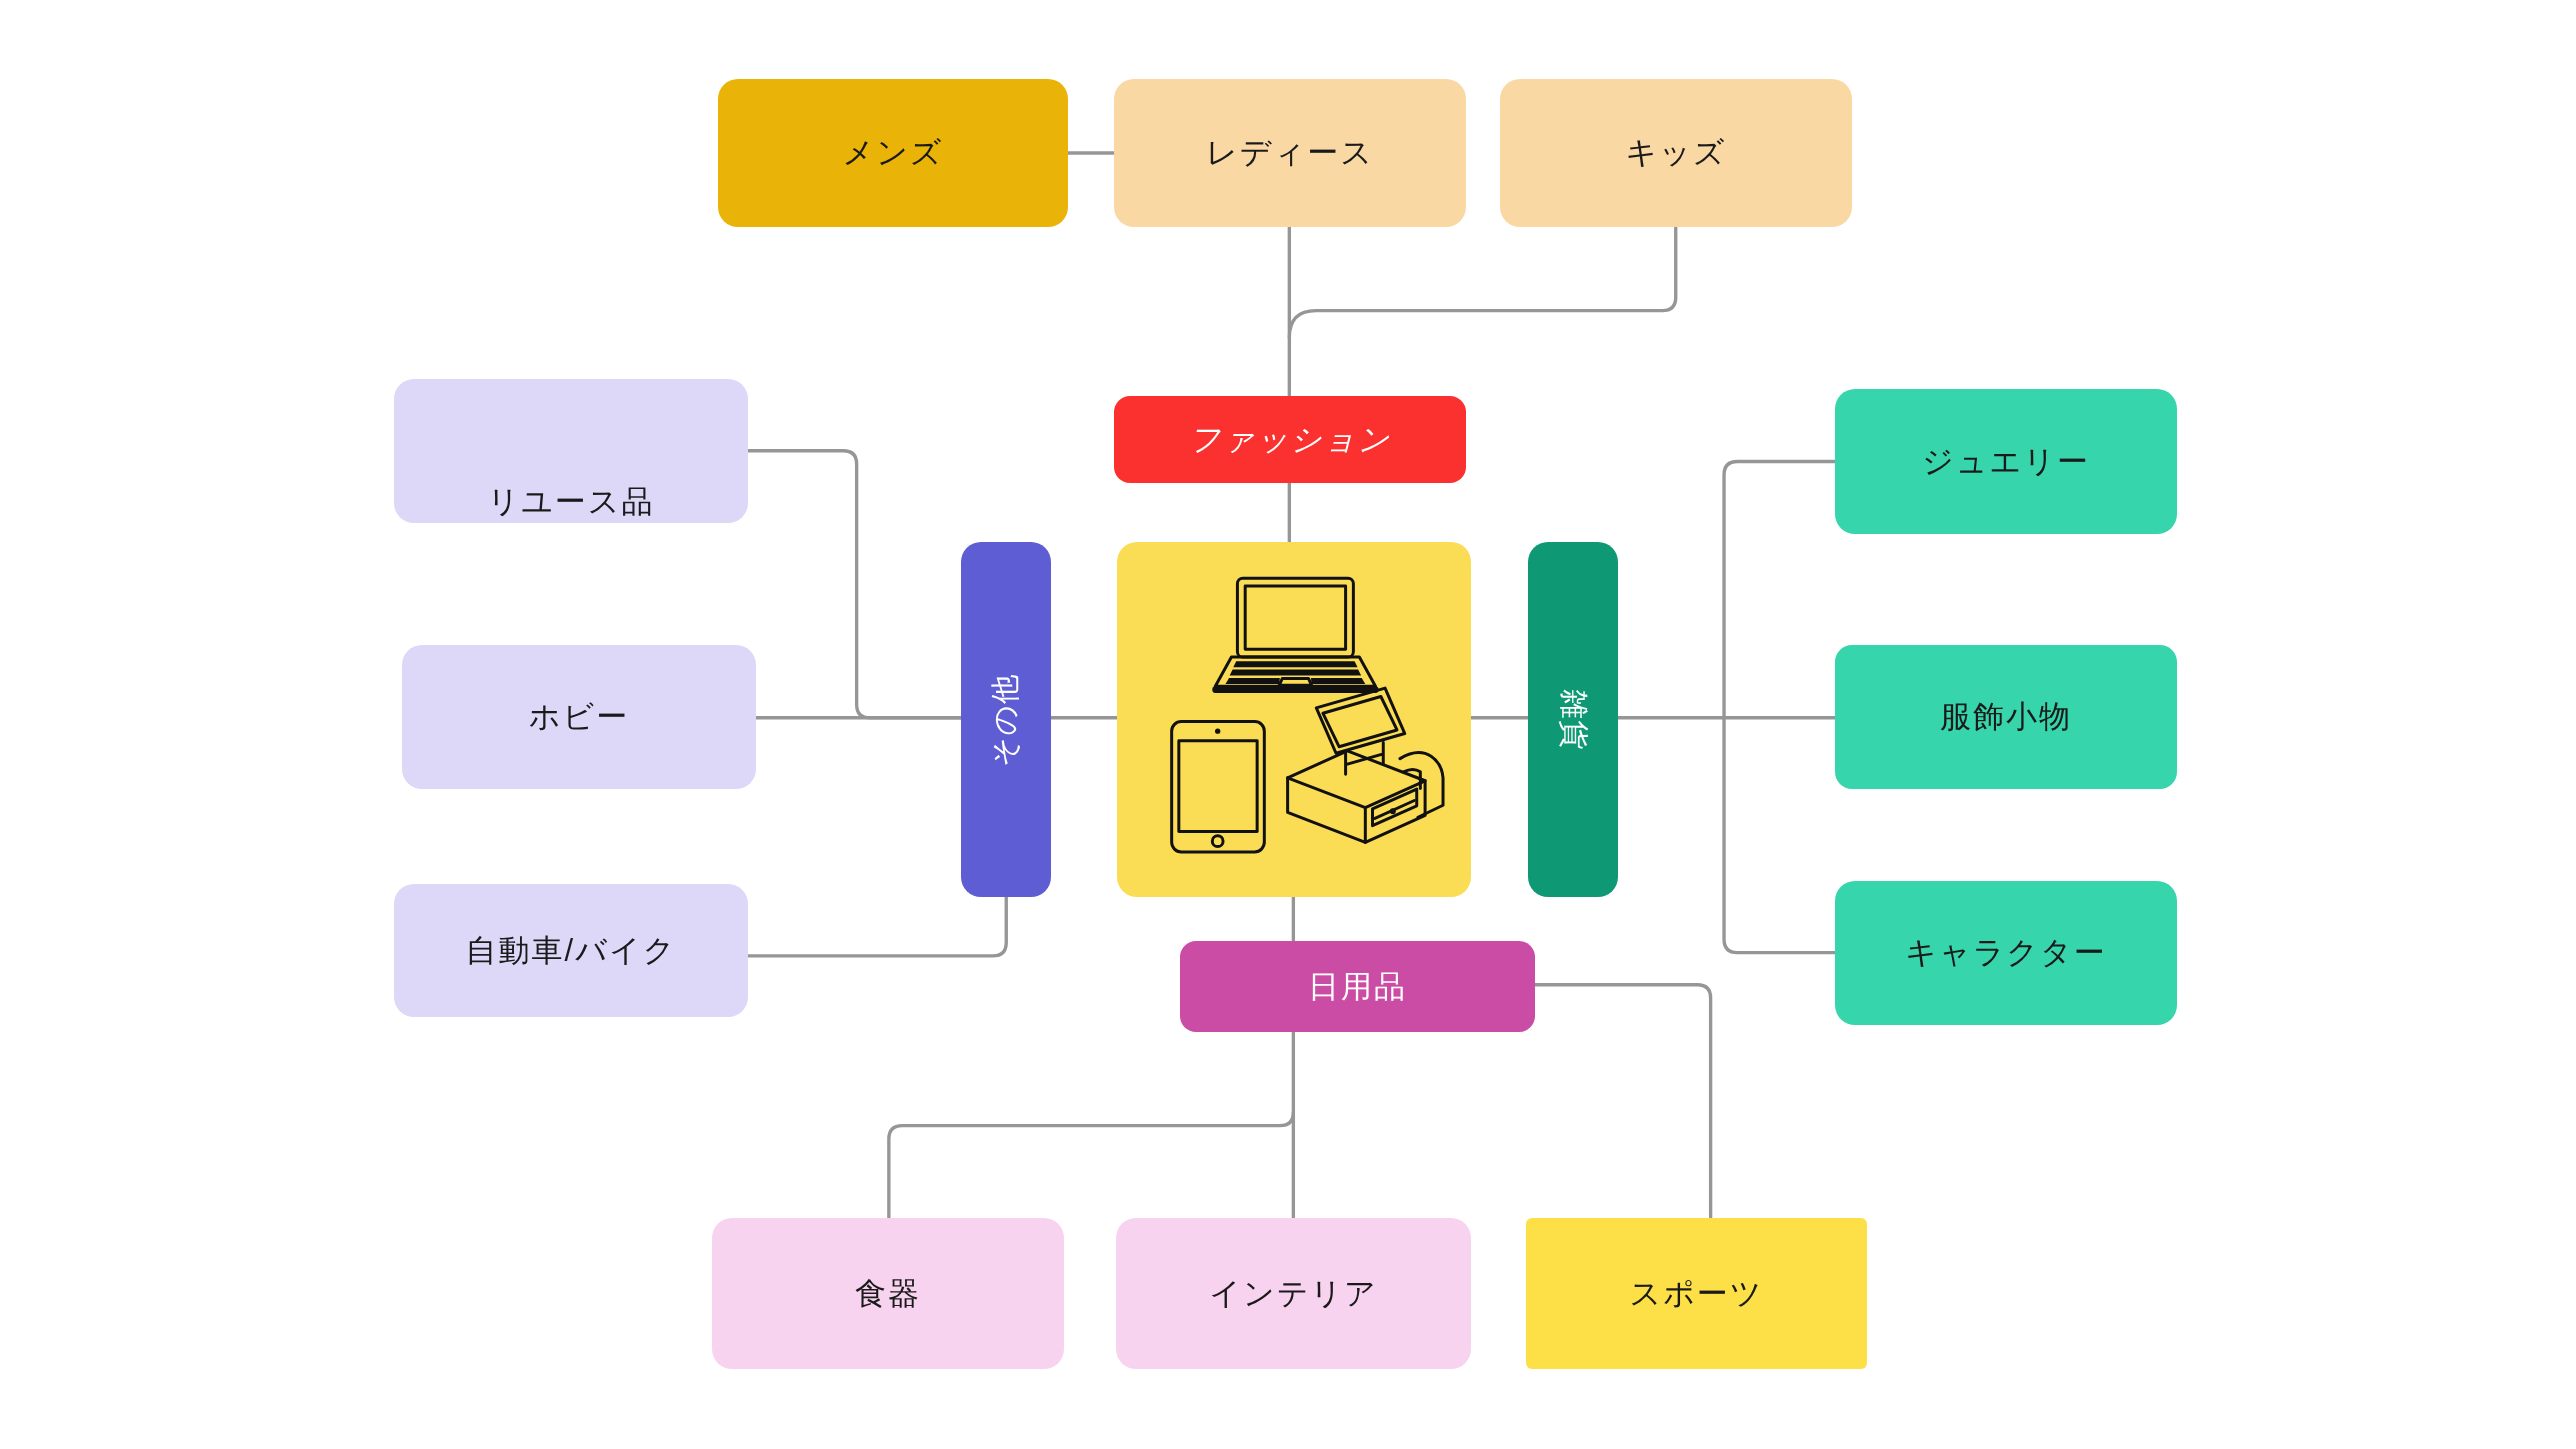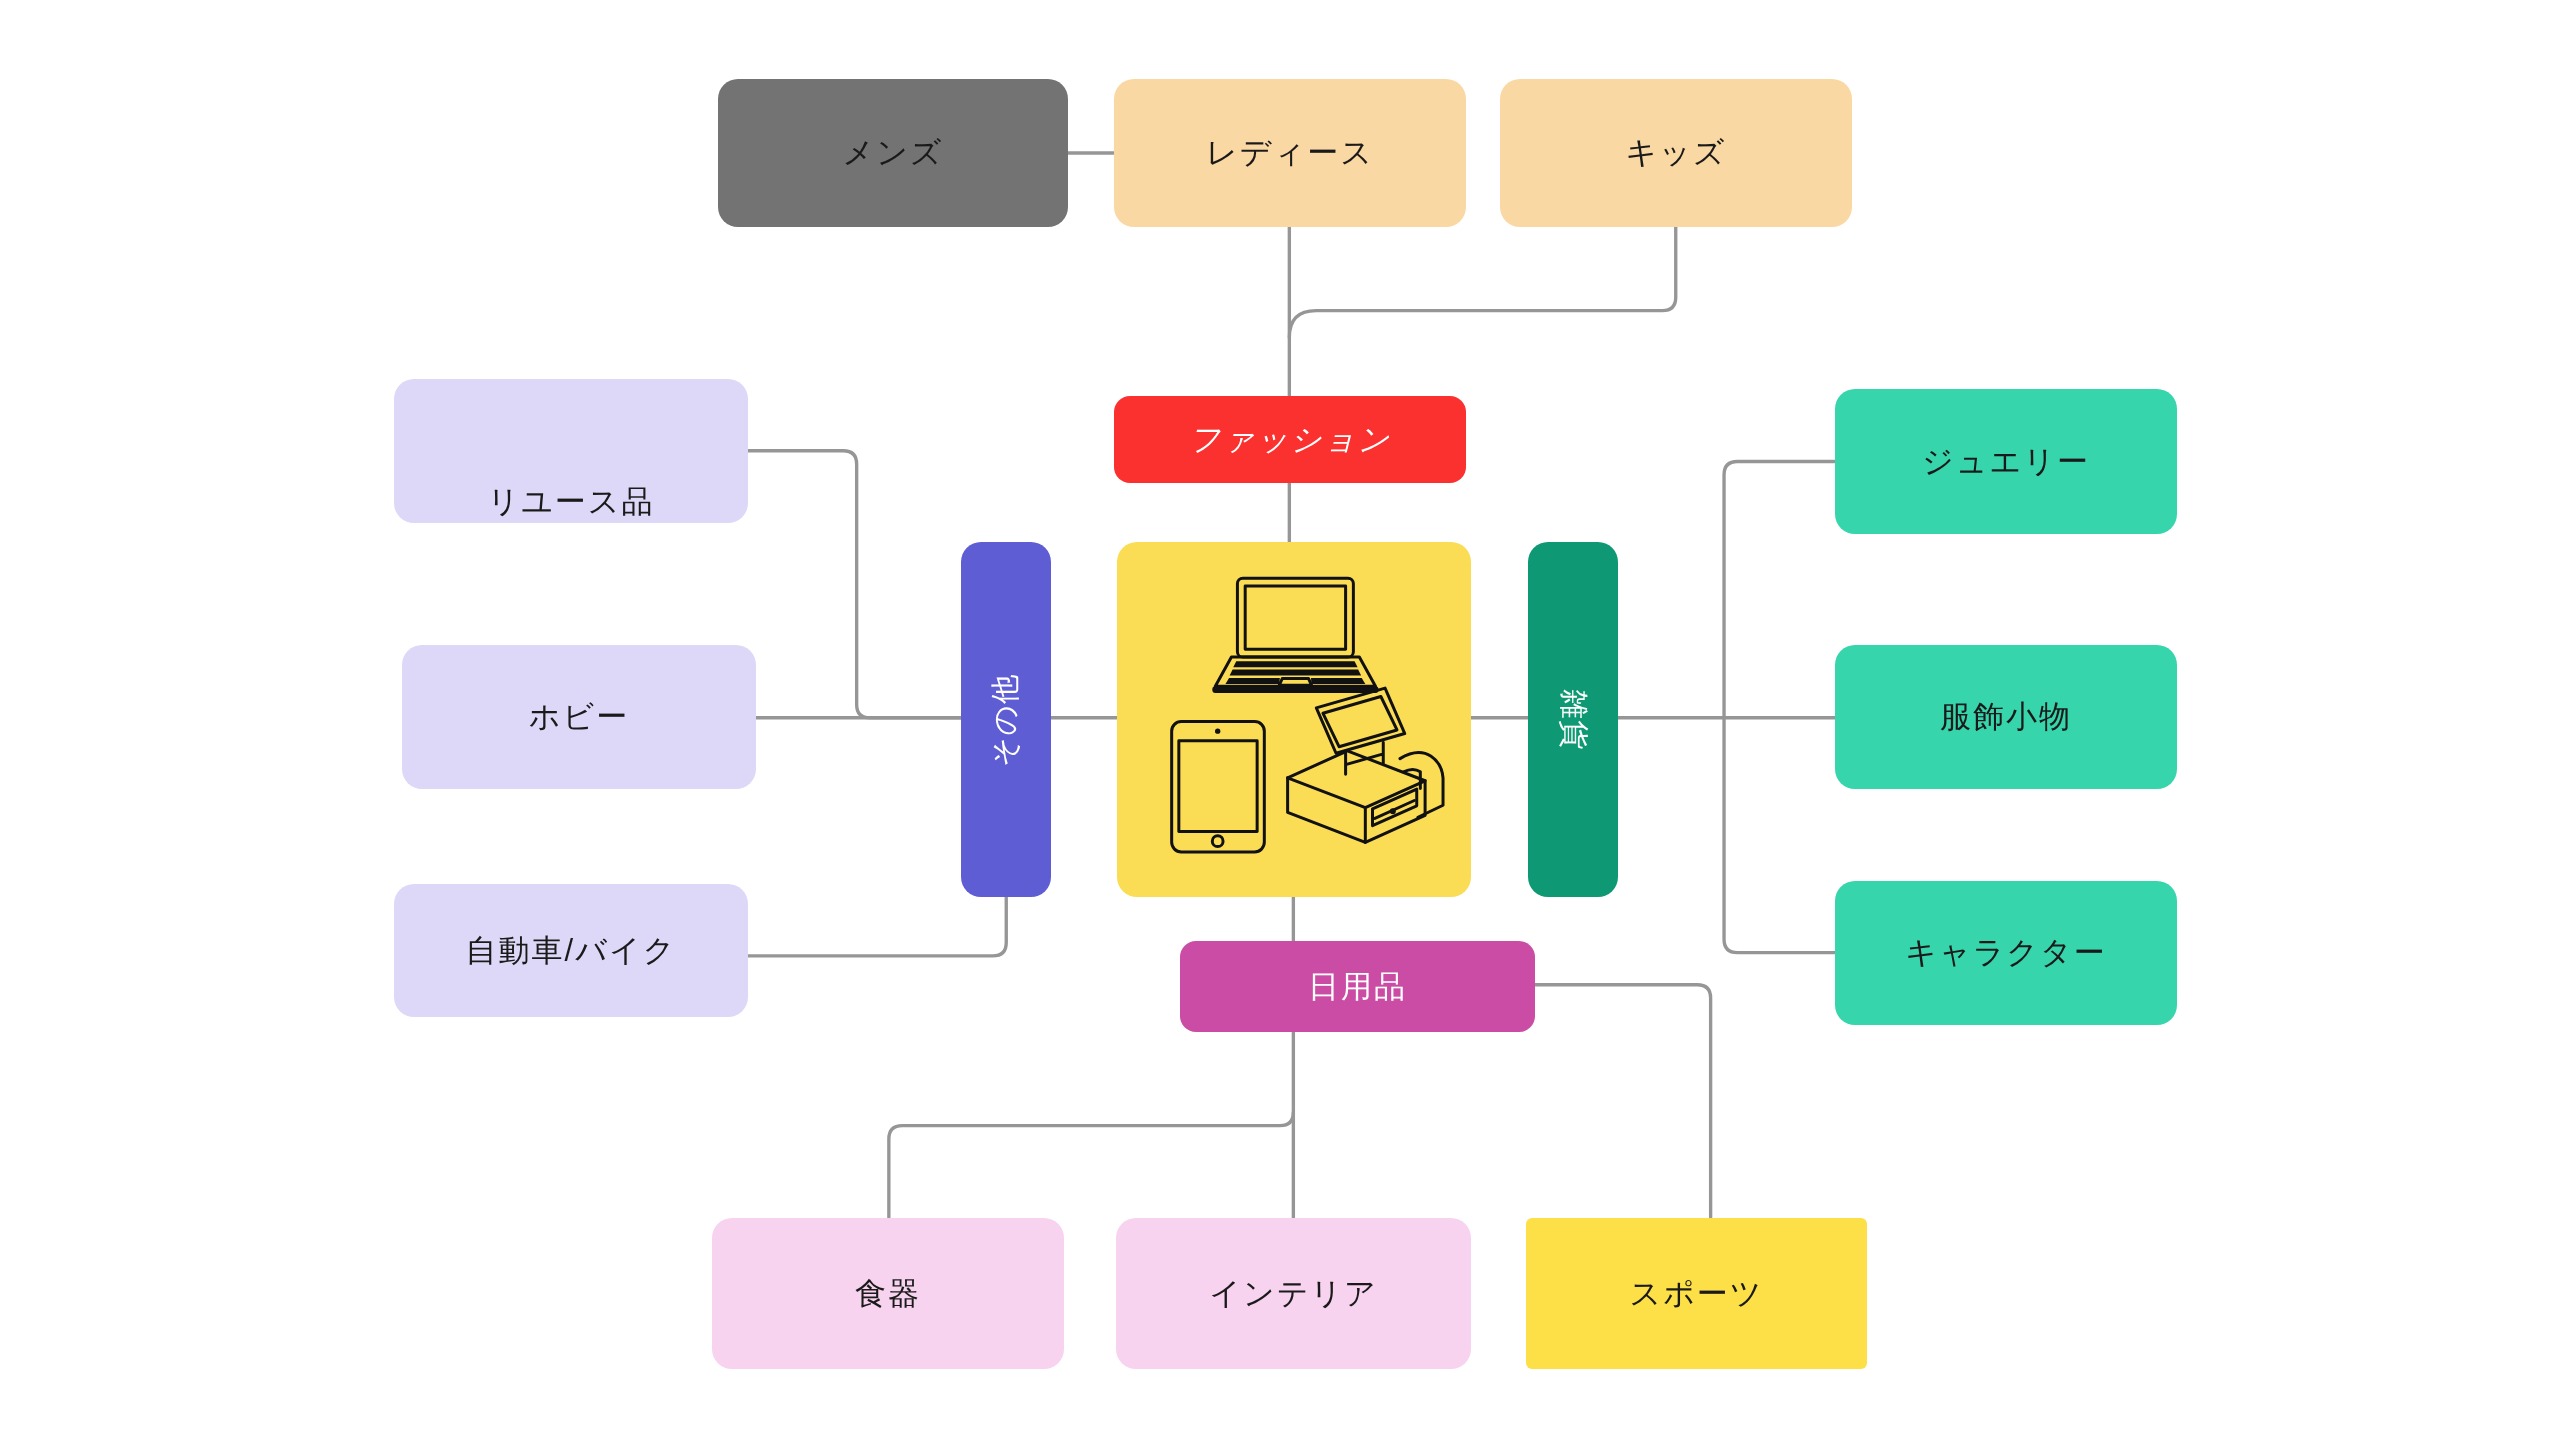--- a/index.html
+++ b/index.html
@@ -25,21 +25,21 @@
   #node-ladies    {left:1114px;top:79px;width:352px;height:148px;}
   #node-kids      {left:1500px;top:79px;width:352px;height:148px;}
   #node-fashion   {left:1114px;top:396px;width:352px;height:87px;}
   #node-reuse     {left:394px;top:379px;width:354px;height:144px;}
   #node-hobby     {left:394px;top:645px;width:354px;height:144px;}
   #node-car       {left:394px;top:884px;width:354px;height:133px;}
   #node-other     {left:961px;top:542px;width:90px;height:355px;}
   #node-center    {left:1117px;top:542px;width:354px;height:355px;}
   #node-zakka     {left:1528px;top:542px;width:90px;height:355px;}
   #node-jewelry   {left:1835px;top:389px;width:342px;height:145px;}
-  #node-accessories{left:1835px;top:645px;width:342px;height:144px;}
+  #node-accessories{left:1835px;top:645px;width:342px;height:144px;border-radius:17px;}
   #node-character {left:1835px;top:881px;width:342px;height:144px;}
   #node-daily     {left:1180px;top:941px;width:355px;height:91px;}
   #node-tableware {left:712px;top:1218px;width:352px;height:151px;}
   #node-interior  {left:1116px;top:1218px;width:355px;height:151px;}
   #node-sports    {left:1526px;top:1218px;width:341px;height:151px;}
   .wire{stroke:#969696;stroke-width:5;fill:none;stroke-linecap:round;}
   .icons{width:315px;height:317px;}
   .ln{stroke:#111111;stroke-width:5;fill:none;stroke-linejoin:round;stroke-linecap:round;}
   .lnf{fill:#111111;stroke:none;}
 </style>
@@ -58,21 +58,21 @@
     <path class="wire" d="M1115 672 H1257 Q1277 672 1277 692 V1050 Q1277 1070 1297 1070 H1440" stroke="#969696"></path>
     <path class="wire" d="M1115 1425 H1480 Q1500 1425 1500 1405 V1337" stroke="#969696"></path>
     <path class="wire" d="M2570 1070 V708 Q2570 688 2590 688 H2735" stroke="#969696"></path>
     <path class="wire" d="M2570 1070 V1400 Q2570 1420 2590 1420 H2735" stroke="#969696"></path>
     <path class="wire" d="M1928 1337 V1403" stroke="#969696"></path>
     <path class="wire" d="M1928 1538 V1815" stroke="#969696"></path>
     <path class="wire" d="M1928 1658 Q1928 1678 1908 1678 H1345 Q1325 1678 1325 1698 V1815" stroke="#969696"></path>
     <path class="wire" d="M2192 1468 H2530 Q2550 1468 2550 1488 V1815" stroke="#969696"></path>
   </svg>
 
-  <div class="node r-lg" id="node-mens" style="background: #737373;">
+  <div class="node r-lg" id="node-mens" style="background: #eab308;">
     <span>メンズ</span>
   </div>
   <div class="node r-lg" id="node-ladies" style="background: rgb(250, 216, 164); text-align: right;">
     <span>レディース</span>
   </div>
   <div class="node r-lg" id="node-kids" style="background: rgb(250, 216, 164);">
     <span>キッズ</span>
   </div>
 
   <div class="node r-md light-text" id="node-fashion" style="background: rgb(250, 49, 46); font-style: italic;">

